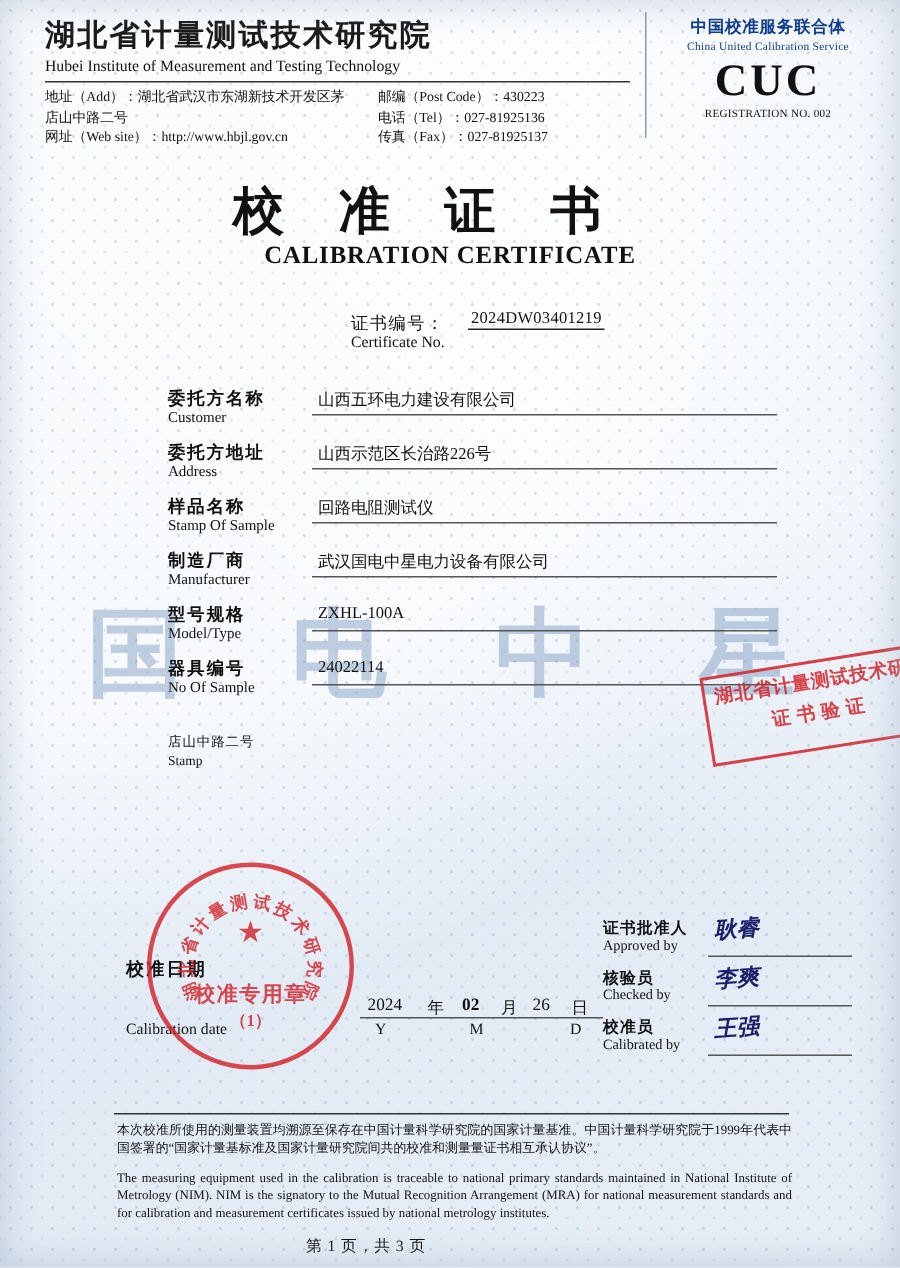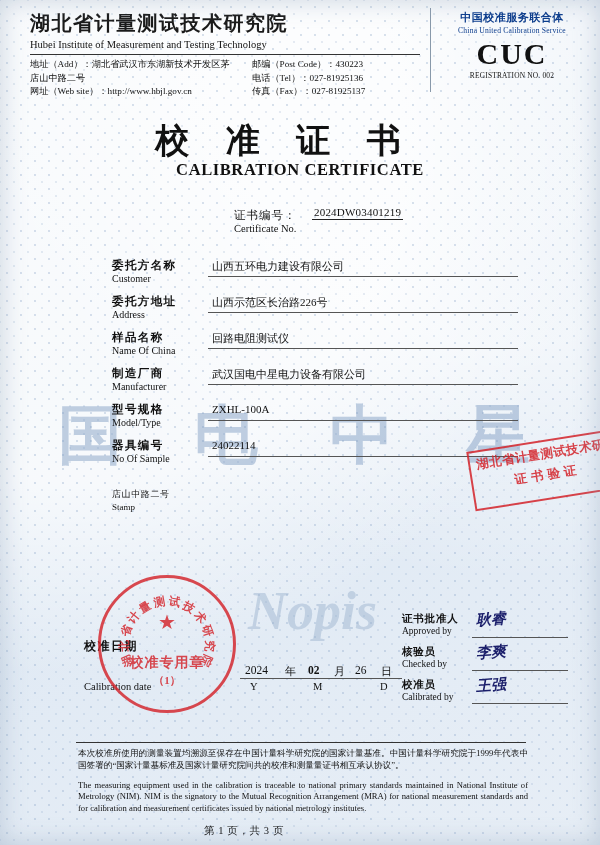--- a/index.html
+++ b/index.html
@@ -436,21 +436,20 @@
     pointer-events: none;
     z-index: 20;
   }
 </style>
 </head>
 <body>
 
 <div class="page">
 
   <div class="wm wm-cn">国 电 中 星</div>
-  <div class="wm wm-nopis">Nopis</div>
 
   <div class="content">
 
     <div class="header">
       <div class="hdr-cn-title">湖北省计量测试技术研究院</div>
       <div class="hdr-en-title">Hubei Institute of Measurement and Testing Technology</div>
       <div class="hdr-rule"></div>
 
       <div class="hdr-lines">
         <span class="row">地址（Add）：湖北省武汉市东湖新技术开发区茅</span>
@@ -489,21 +488,21 @@
         <div class="f-line"></div>
       </div>
       <div class="field-row">
         <div class="f-cn">委托方地址</div>
         <div class="f-en">Address</div>
         <div class="f-val">山西示范区长治路226号</div>
         <div class="f-line"></div>
       </div>
       <div class="field-row">
         <div class="f-cn">样品名称</div>
-        <div class="f-en">Name Of China</div>
+        <div class="f-en">Stamp Of Sample</div>
         <div class="f-val">回路电阻测试仪</div>
         <div class="f-line"></div>
       </div>
       <div class="field-row">
         <div class="f-cn">制造厂商</div>
         <div class="f-en">Manufacturer</div>
         <div class="f-val">武汉国电中星电力设备有限公司</div>
         <div class="f-line"></div>
       </div>
       <div class="field-row">

